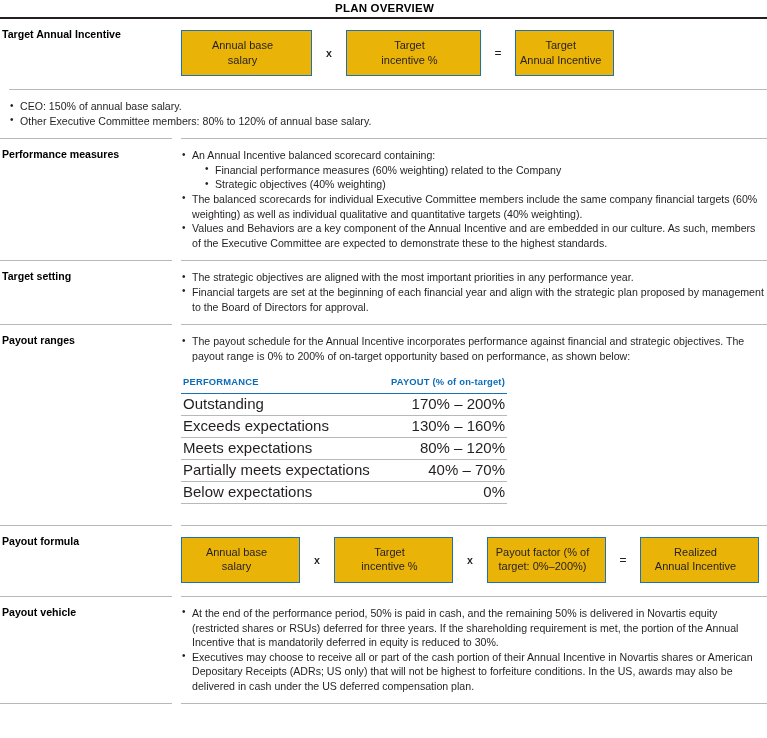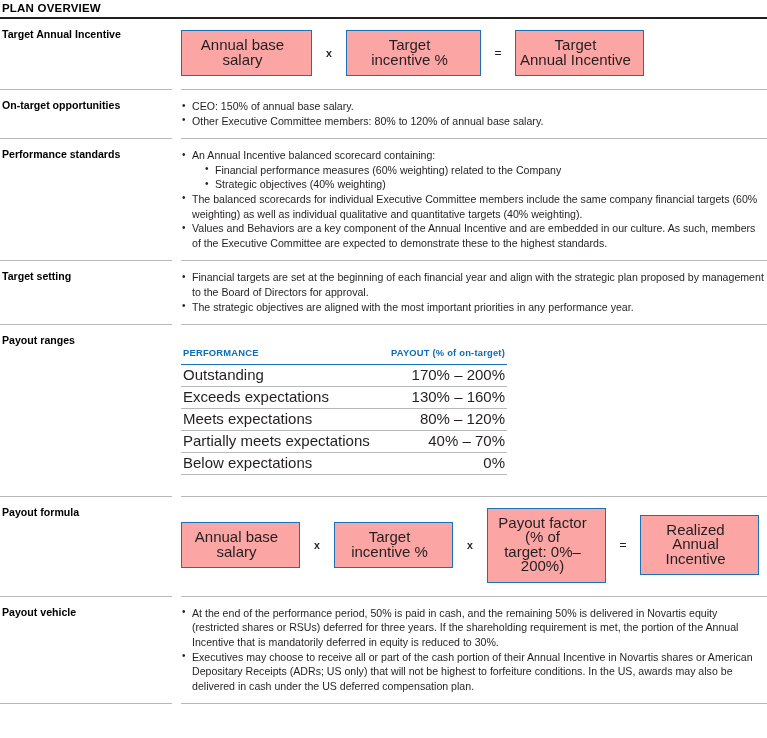--- a/index.html
+++ b/index.html
@@ -23,20 +23,21 @@
     overflow: hidden;
   }
 
   
   .section-title {
     font-size: 11.5px;
     font-weight: bold;
     letter-spacing: 0.2px;
     color: #000000;
     padding: 2px 0 3px 2px;
+    text-align: center;
   }
   .title-rule {
     height: 2px;
     background: #231f20;
     width: 767px;
     margin-bottom: 0;
   }
 
   
   .row {
@@ -98,24 +99,24 @@
   }
 
   
   .formula {
     display: flex;
     align-items: center;
     padding: 2px 0 3px 0;
   }
   .fbox {
     border: 1.5px solid #1a71b8;
-    background: #fca5a5;
+    background: #eab308;
     box-sizing: border-box;
     text-align: center;
-    font-size: 15px;
+    font-size: 11px;
     line-height: 14.5px;
     color: #231f20;
     padding: 7px 12px 8px 4px;
     min-height: 44px;
     display: flex;
     flex-direction: column;
     justify-content: center;
   }
   .fop {
     font-size: 10.6px;
@@ -196,59 +197,61 @@
         <div class="fop eq">=</div>
         <div class="fbox">
           <span>Target</span>
           <span>Annual Incentive</span>
         </div>
       </div>
     </div>
   </div>
 
   <div class="row">
-    <div class="cell-label">On-target opportunities</div>
     <div class="cell-body">
       <ul class="bul">
         <li>CEO: 150% of annual base salary.</li>
         <li>Other Executive Committee members: 80% to 120% of annual base salary.</li>
       </ul>
     </div>
   </div>
 
   <div class="row">
-    <div class="cell-label">Performance standards</div>
+    <div class="cell-label">Performance measures</div>
     <div class="cell-body">
       <ul class="bul">
         <li>
           <span>An Annual Incentive balanced scorecard containing:</span>
           <ul class="bul">
             <li>Financial performance measures (60% weighting) related to the Company</li>
             <li>Strategic objectives (40% weighting)</li>
           </ul>
         </li>
         <li>The balanced scorecards for individual Executive Committee members include the same company financial targets (60% weighting) as well as individual qualitative and quantitative targets (40% weighting).</li>
         <li>Values and Behaviors are a key component of the Annual Incentive and are embedded in our culture. As such, members of the Executive Committee are expected to demonstrate these to the highest standards.</li>
       </ul>
     </div>
   </div>
 
   <div class="row">
     <div class="cell-label">Target setting</div>
     <div class="cell-body">
       <ul class="bul">
+        <li>The strategic objectives are aligned with the most important priorities in any performance year.</li>
         <li>Financial targets are set at the beginning of each financial year and align with the strategic plan proposed by management to the Board of Directors for approval.</li>
-        <li>The strategic objectives are aligned with the most important priorities in any performance year.</li>
       </ul>
     </div>
   </div>
 
   <div class="row">
     <div class="cell-label">Payout ranges</div>
     <div class="cell-body">
+      <ul class="bul">
+        <li>The payout schedule for the Annual Incentive incorporates performance against financial and strategic objectives. The payout range is 0% to 200% of on-target opportunity based on performance, as shown below:</li>
+      </ul>
       <table class="pr-table">
         <thead>
           <tr>
             <th>PERFORMANCE</th>
             <th class="num">PAYOUT (% of on-target)</th>
           </tr>
         </thead>
         <tbody>
           <tr>
             <td>Outstanding</td>

